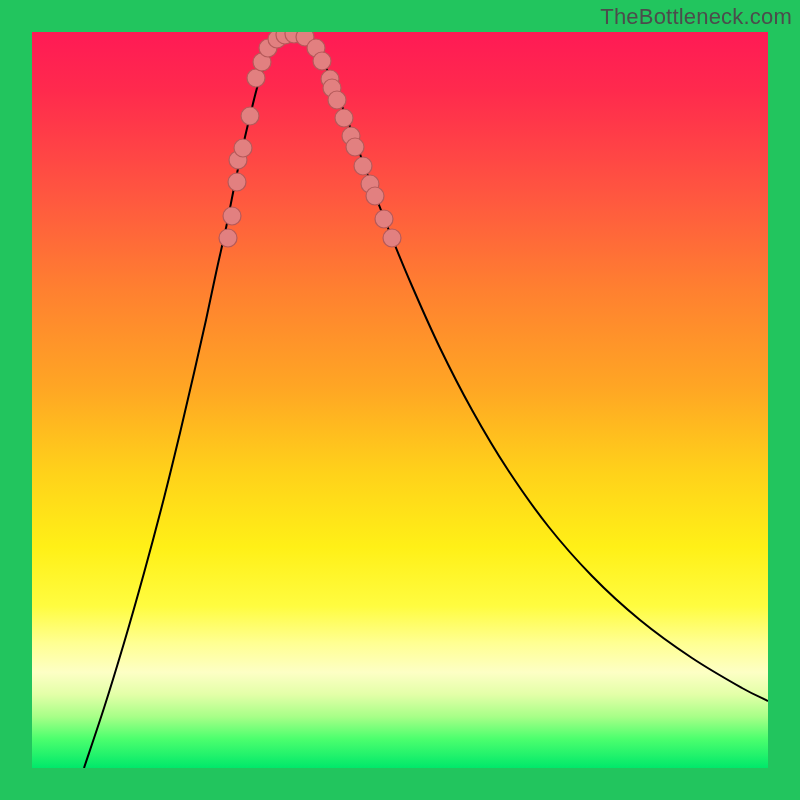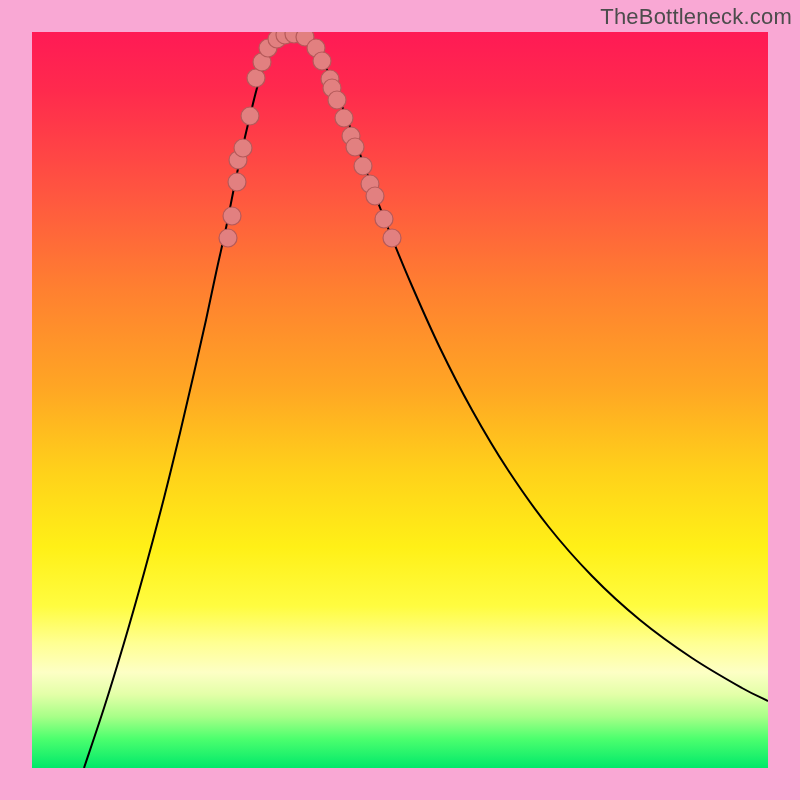--- a/index.html
+++ b/index.html
@@ -8,21 +8,21 @@
     width: 800px;
     height: 800px;
     background: #000;
     overflow: hidden;
     font-family: Arial, Helvetica, sans-serif;
   }
   .frame {
     position: relative;
     width: 800px;
     height: 800px;
-    background: #f9a8d4;
+    background: #22c55e;
   }
   .plot-area {
     position: absolute;
     left: 32px;
     top: 32px;
     width: 736px;
     height: 736px;
     background: linear-gradient(
       to bottom,
       #ff1a55 0%,

